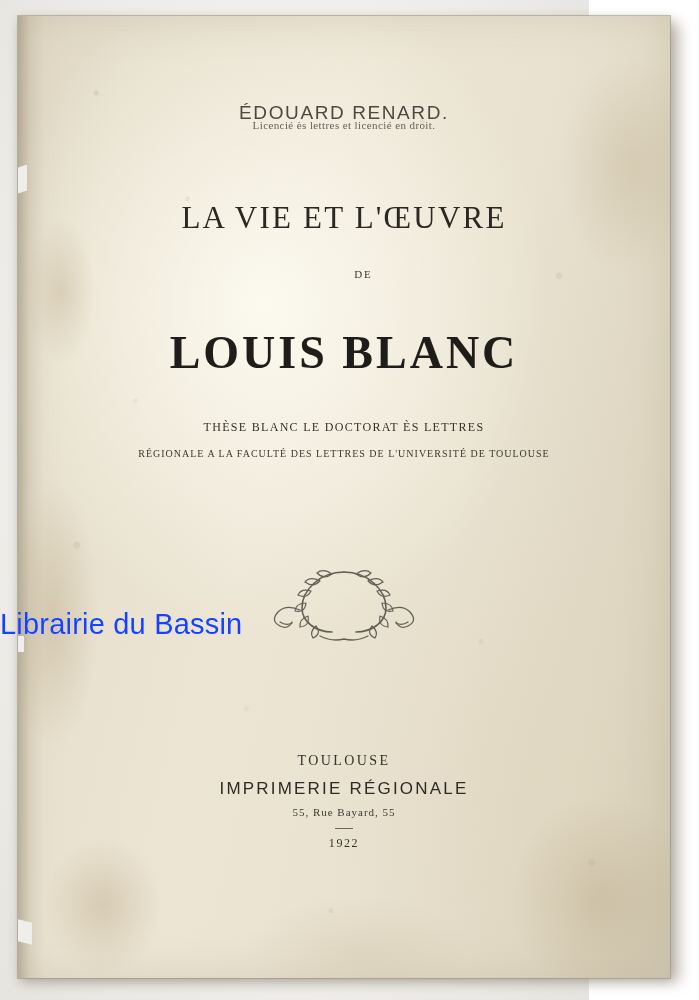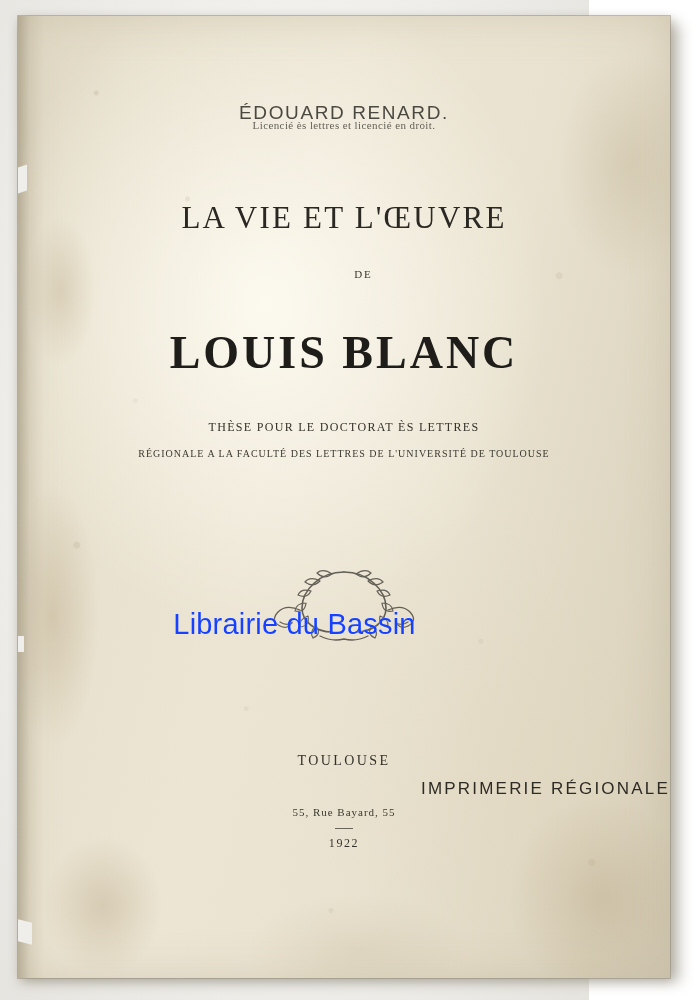--- a/index.html
+++ b/index.html
@@ -211,21 +211,20 @@
     color: #34312a;
   }
   .imprint-press {
     position: absolute;
     left: 0; right: 0;
     top: 763px;
     font-family: "Liberation Sans", sans-serif;
     font-size: 17px;
     letter-spacing: 2.2px;
     color: #2e2b25;
-    text-align: right;
   }
   .imprint-address {
     position: absolute;
     left: 0; right: 0;
     top: 790px;
     font-family: "Liberation Serif", serif;
     font-size: 11px;
     letter-spacing: 1px;
     color: #3b382f;
   }
@@ -247,21 +246,20 @@
     font-size: 12px;
     letter-spacing: 1.6px;
     color: #35322b;
   }
 
   
   .watermark {
     position: absolute;
     left: 0; right: 0;
     top: 608px;
-    text-align: center;
     font-family: "Liberation Sans", sans-serif;
     font-size: 29px;
     color: #1642ff;
     letter-spacing: .2px;
     text-shadow: 0 0 1px rgba(255,255,255,0.6);
     pointer-events: none;
   }
 </style>
 </head>
 <body>
@@ -290,21 +288,21 @@
       <div class="author">ÉDOUARD RENARD.</div>
 
       <div class="author-sub">Licencié ès lettres et licencié en droit.</div>
 
       <div class="title-main">LA VIE ET L'ŒUVRE</div>
 
       <div class="title-de">DE</div>
 
       <div class="title-subject">LOUIS BLANC</div>
 
-      <div class="thesis-line1">THÈSE POUR LE DOCTORAT ÈS LETTRES</div>
+      <div class="thesis-line1">THÈSE BLANC LE DOCTORAT ÈS LETTRES</div>
 
       <div class="thesis-line2">RÉGIONALE A LA FACULTÉ DES LETTRES DE L'UNIVERSITÉ DE TOULOUSE</div>
 
       <div class="ornament">
         <svg viewBox="0 0 160 90" width="160" height="90" xmlns="http://www.w3.org/2000/svg">
           <g fill="none" stroke="#2f2c26" stroke-width="1.6" stroke-linecap="round">
 
             <path d="M80 20 C 104 20, 122 38, 122 56 C 122 70, 108 80, 92 80"></path>
             <path d="M80 20 C 56 20, 38 38, 38 56 C 38 70, 52 80, 68 80"></path>
 

